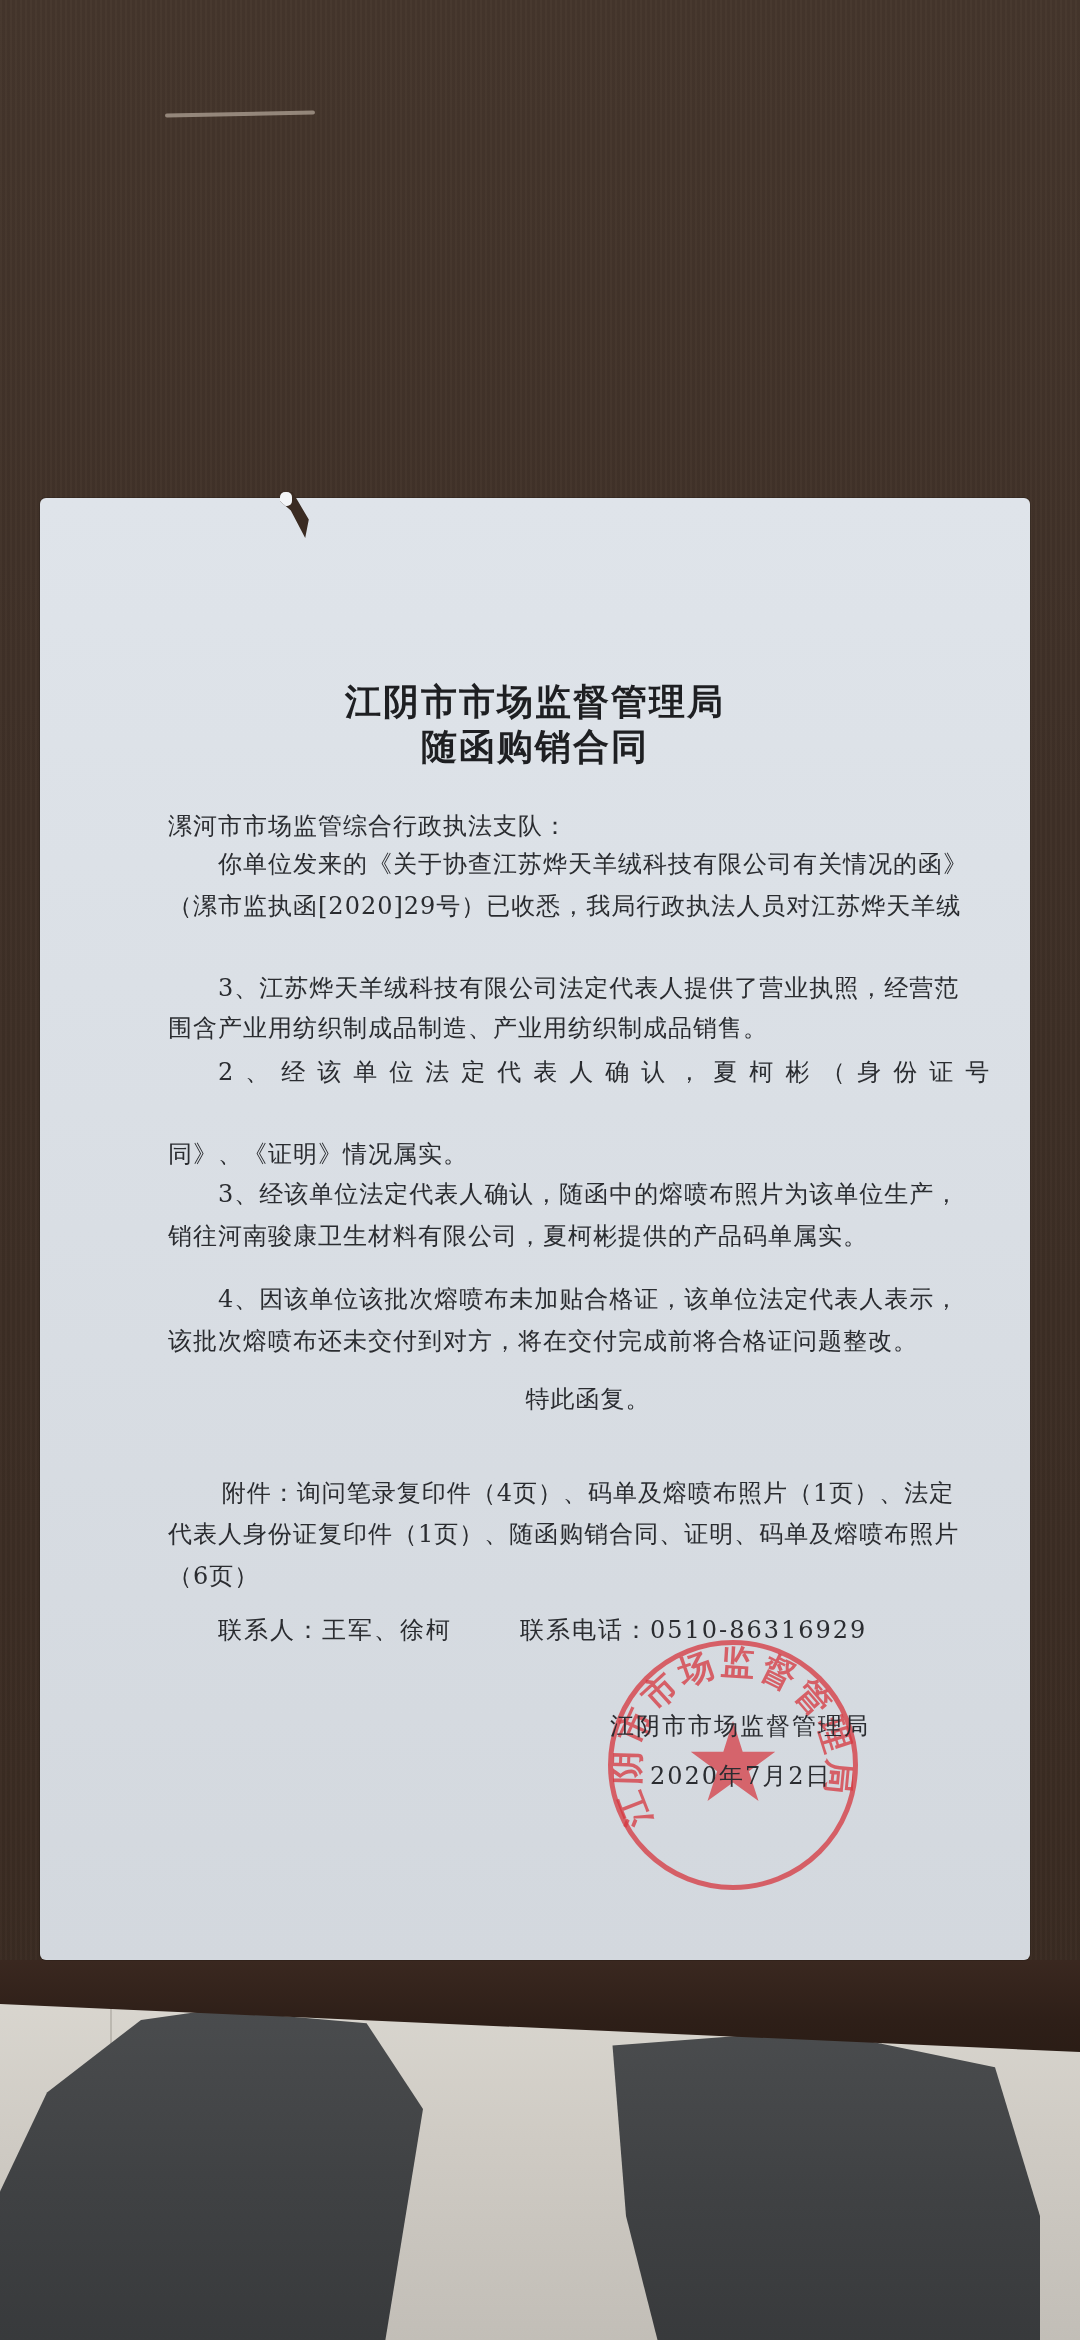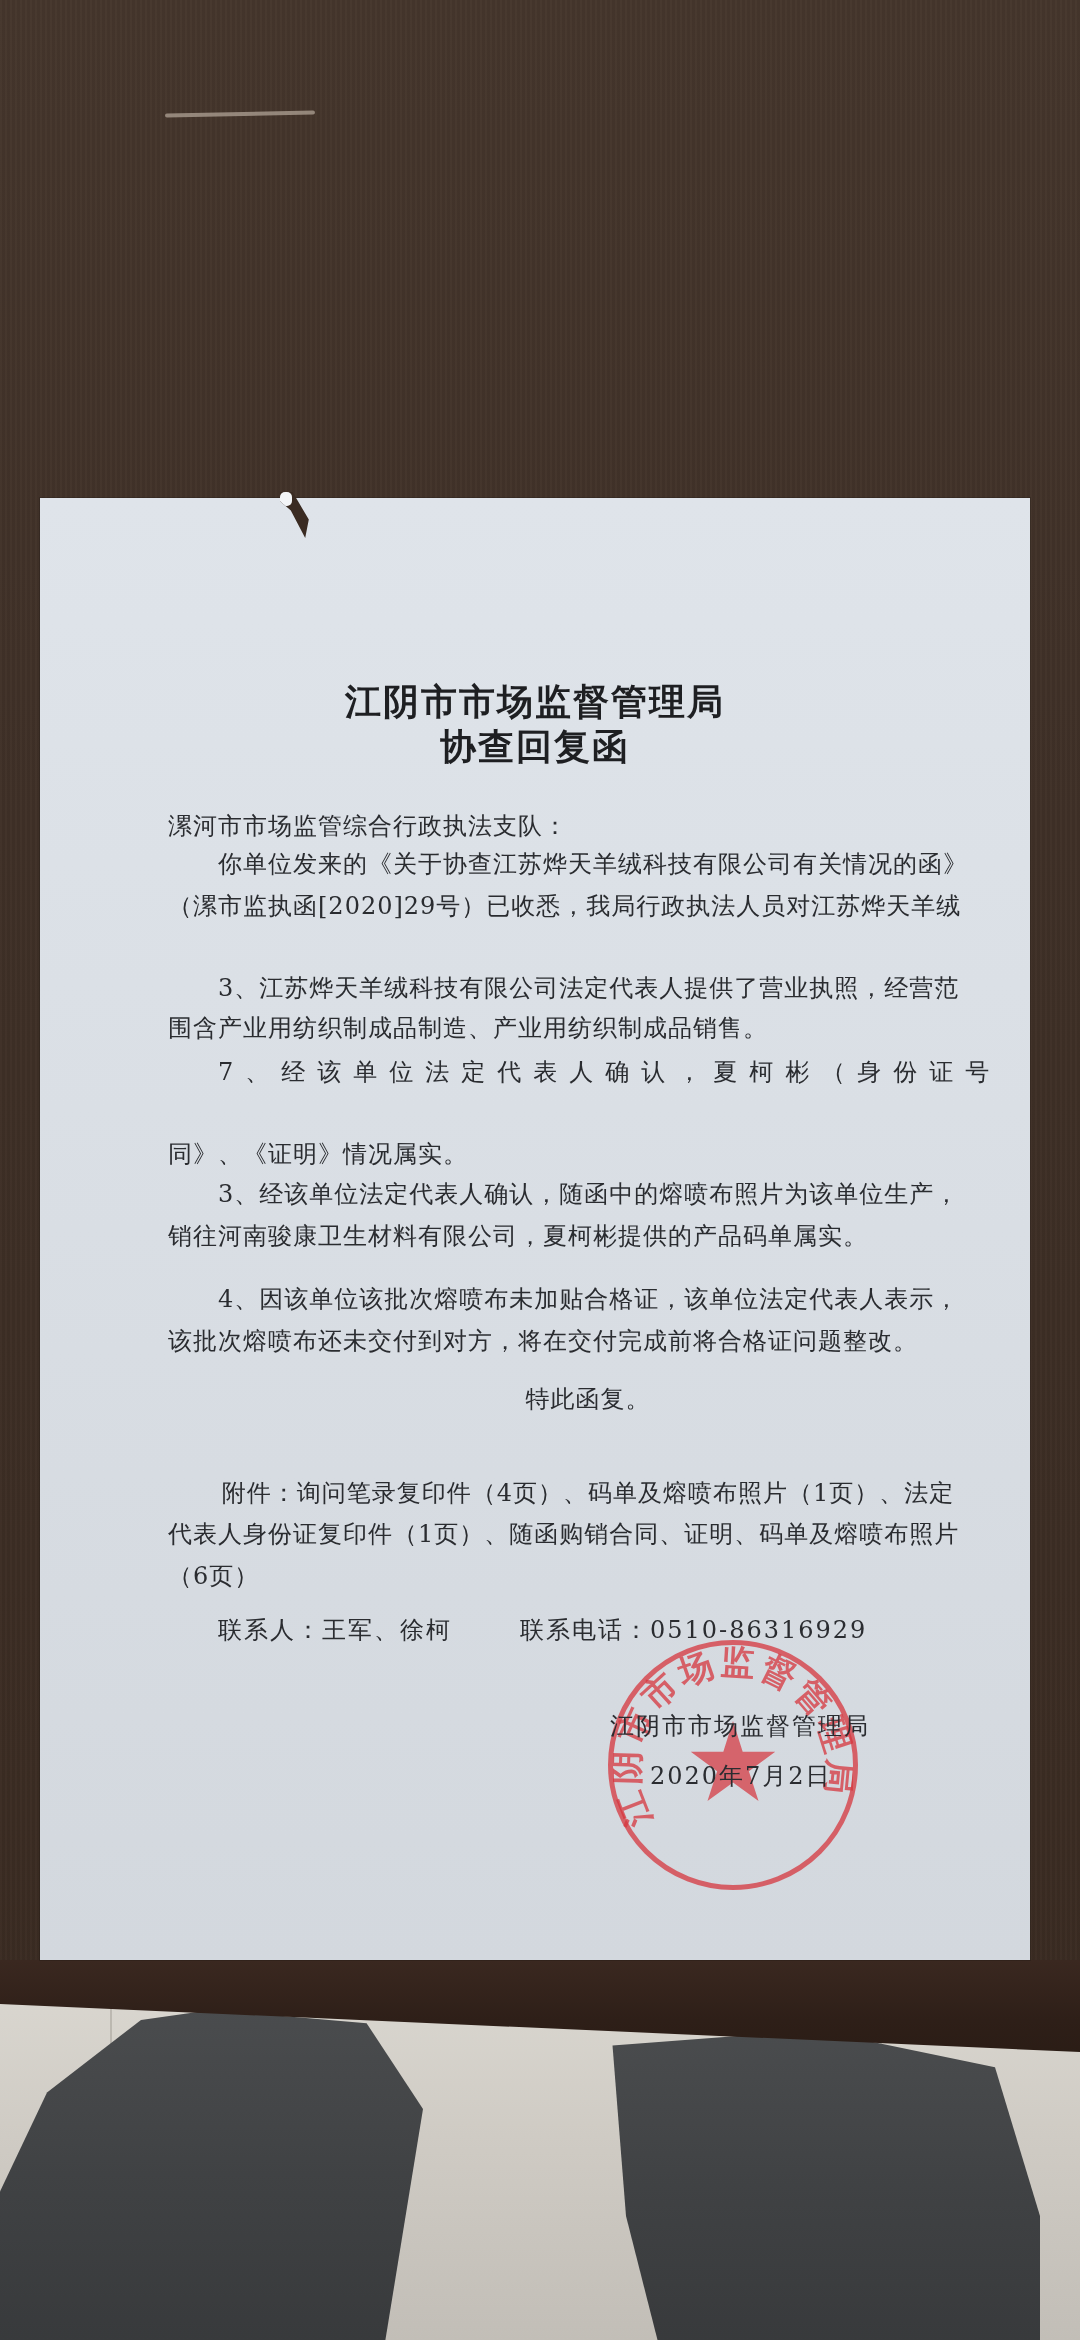--- a/index.html
+++ b/index.html
@@ -30,20 +30,21 @@
   .tile-line { position:absolute; top:2000px; width:2px; height:340px; background:rgba(160,155,148,0.5); }
   .leg {
     position:absolute; background:linear-gradient(180deg,#4a4c4e 0%,#404244 50%,#383a3c 100%);
   }
   .leg.left { left:0; top:2010px; width:470px; height:330px; clip-path:polygon(30% 3%,45% 0,78% 4%,90% 30%,82% 100%,0 100%,0 55%,10% 25%); }
   .leg.right { left:590px; top:2030px; width:450px; height:310px; clip-path:polygon(5% 5%,50% 0,90% 12%,100% 60%,100% 100%,15% 100%,8% 60%); }
   .paper {
     position:absolute; left:40px; top:498px; width:990px; height:1462px;
     background:linear-gradient(180deg,#dfe4ea 0%,#d9dee4 50%,#d3d8de 100%);
     box-shadow:0 0 0 1px rgba(0,0,0,0.15);
+    border-radius:6px;
   }
   .staple-tear {
     position:absolute; left:240px; top:-6px; width:36px; height:46px;
     background:#3a2b22; clip-path:polygon(0 0,35% 0,80% 60%,70% 100%,30% 40%,0 20%);
   }
   .staple-tear .nub { position:absolute; left:0; top:0; width:12px; height:14px; background:#f3f5f7; border-radius:5px; }
   .doc-title {
     position:absolute; left:0; width:990px; text-align:center;
     font-family:"DejaVu Sans","Liberation Sans",sans-serif; font-weight:bold;
     font-size:36px; color:#1e1f22; letter-spacing:2px;
@@ -80,31 +81,31 @@
 <div class="leg left"></div>
 <div class="leg right"></div>
 <div class="desk-edge"></div>
 
 <div class="paper">
   <div class="staple-tear">
       <div class="nub"></div>
     </div>
 
   <div class="doc-title" style="top:180px">江阴市市场监督管理局</div>
-  <div class="doc-title" style="top:225px">协查回复函</div>
+  <div class="doc-title" style="top:225px">随函购销合同</div>
 
   <div class="line" style="top:312px">漯河市市场监管综合行政执法支队：</div>
 
   <div class="line indent" style="top:350px">你单位发来的《关于协查江苏烨天羊绒科技有限公司有关情况的函》</div>
   <div class="line" style="top:392px">（漯市监执函[2020]29号）已收悉，我局行政执法人员对江苏烨天羊绒</div>
 
   <div class="line indent" style="top:474px">3、江苏烨天羊绒科技有限公司法定代表人提供了营业执照，经营范</div>
   <div class="line" style="top:514px">围含产业用纺织制成品制造、产业用纺织制成品销售。</div>
 
-  <div class="line indent spread" style="top:558px">7、经该单位法定代表人确认，夏柯彬（身份证号</div>
+  <div class="line indent spread" style="top:558px">2、经该单位法定代表人确认，夏柯彬（身份证号</div>
   <div class="line" style="top:640px">同》、《证明》情况属实。</div>
 
   <div class="line indent" style="top:680px">3、经该单位法定代表人确认，随函中的熔喷布照片为该单位生产，</div>
   <div class="line" style="top:722px">销往河南骏康卫生材料有限公司，夏柯彬提供的产品码单属实。</div>
 
   <div class="line indent" style="top:785px">4、因该单位该批次熔喷布未加贴合格证，该单位法定代表人表示，</div>
   <div class="line indent" style="top:885px">特此函复。</div>
 
   <div class="line" style="top:827px">该批次熔喷布还未交付到对方，将在交付完成前将合格证问题整改。</div>
 

